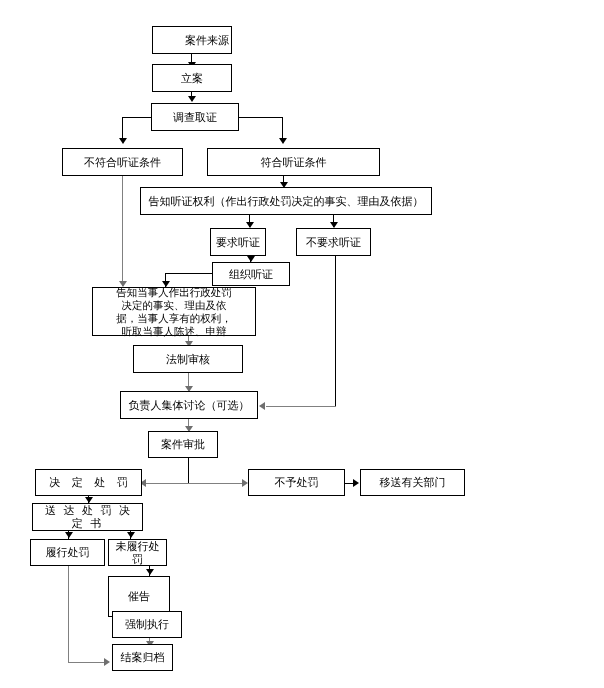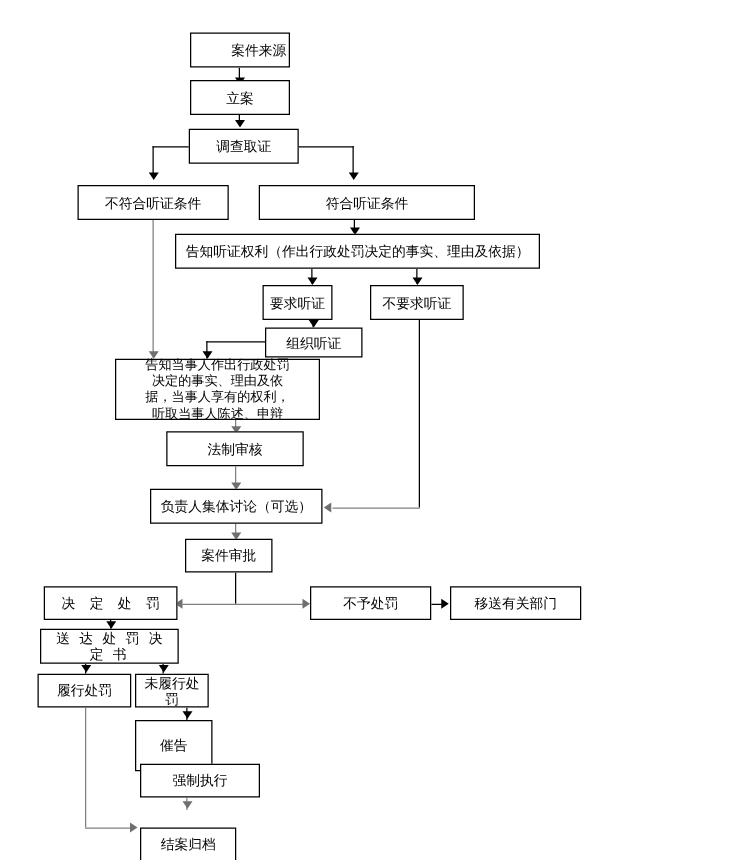--- a/index.html
+++ b/index.html
@@ -234,21 +234,21 @@
   </div>
 
   <div class="node" style="left:108px; top:539px; width:59px; height:27px;">
     <span>未履行处罚</span>
   </div>
 
   <div class="node" style="left:108px; top:576px; width:62px; height:41px;">
     <span>催告</span>
   </div>
 
-  <div class="node" style="left:112px; top:611px; width:96px; height:27px;">
+  <div class="node" style="left:112px; top:611px; width:70px; height:27px;">
     <span>强制执行</span>
   </div>
 
-  <div class="node" style="left:112px; top:644px; width:77px; height:27px;margin-top:18px;">
+  <div class="node" style="left:112px; top:644px; width:61px; height:27px;">
     <span>结案归档</span>
   </div>
 
 </div>
 
 </body></html>

